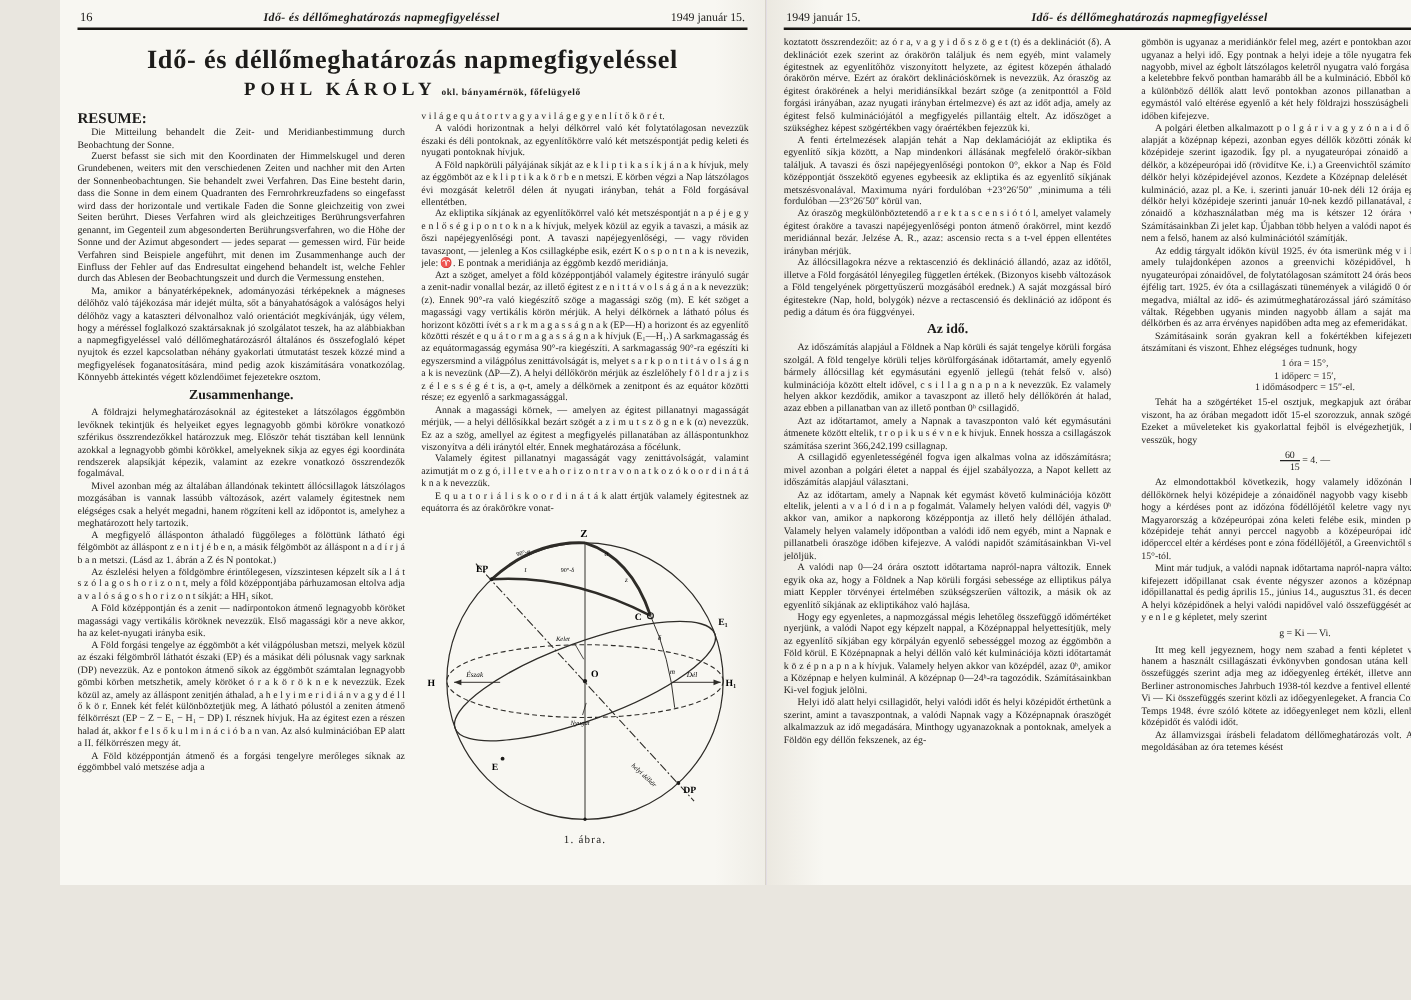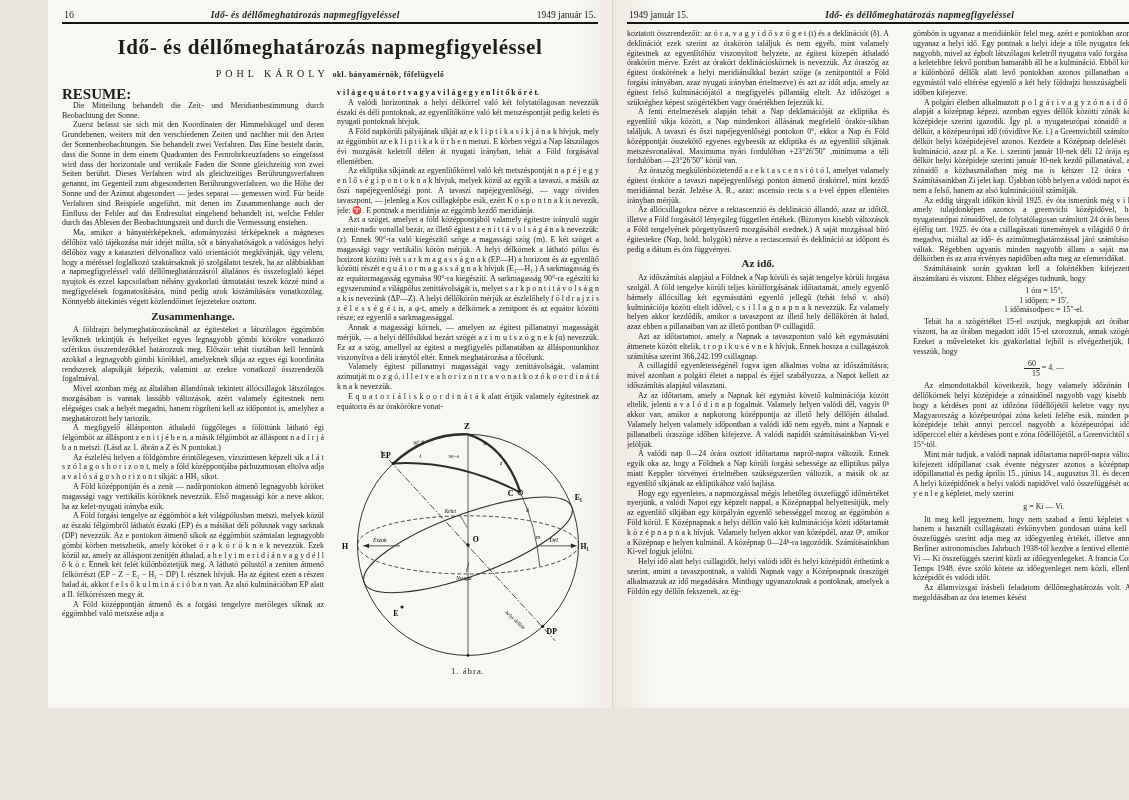--- a/index.html
+++ b/index.html
@@ -7,29 +7,29 @@
   .scan{position:relative;width:1129px;height:708px;background:#c4b5fd;overflow:hidden;margin-left:48px;}
   .page{position:absolute;top:0;height:800px;width:564px;overflow:hidden;}
   .page-left{left:0;background:linear-gradient(270deg,#efede6,#f8f7f2 40px);}
   .page-right{left:565px;background:linear-gradient(90deg,#ebe8e0,#f8f7f2 46px);}
   .gutterline{position:absolute;left:564px;top:0;width:1px;height:800px;background:#d8d4ca;}
   .pagehead{display:flex;justify-content:space-between;align-items:baseline;margin:0 14px;padding:9px 2px 2px;border-bottom:2px solid #171511;font-size:9.5px;}
   .pagehead .rt{font-style:italic;font-weight:bold;letter-spacing:.3px;}
   .pagehead .pn{font-size:10px;}
   h1{font-size:21px;font-weight:bold;text-align:center;letter-spacing:.6px;margin:11px 10px 3px;}
   .author{text-align:center;margin:1px 0 7px;}
-  .author-name{font-weight:normal;font-size:10px;letter-spacing:4px;}
+  .author-name{font-weight:bold;font-size:15px;letter-spacing:4px;}
   .author-role{font-weight:bold;font-size:7.5px;letter-spacing:.5px;}
   .cols{display:flex;gap:13px;margin:0 14px;}
   .col{width:262px;flex:none;text-align:justify;font-size:7.9px;line-height:9.8px;overflow:hidden;}
   .page-left .col{height:702px;}
   .page-right .cols{margin-top:5px;gap:24px;}
   .page-right .col{height:738px;}
   .col p{margin:0;text-indent:11px;}
-  p.resume{font-weight:bold;font-size:15px;text-indent:0;margin:2px 0 1px;}
+  p.resume{font-weight:bold;font-size:12px;text-indent:0;margin:2px 0 1px;}
   p.heading{text-align:center;font-weight:bold;font-size:11px;text-indent:0;margin:5px 0 4px;}
   p.eqlines{text-align:center;white-space:pre-line;text-indent:0;margin:2px 0;}
   p.eq{text-align:center;text-indent:0;margin:3px 0;}
   .frac{display:inline-block;vertical-align:middle;text-align:right;line-height:9px;}
   .fnum{display:block;border-bottom:.8px solid #222;padding:0 4px;}
   .fden{display:block;}
   figure{margin:6px 0 0;text-align:center;}
   figcaption{font-size:8.8px;margin-top:2px;letter-spacing:1px;}
   svg{display:block;margin:0 auto;}
   .sphere-line{stroke:#2e2c28;fill:none;}
@@ -81,21 +81,21 @@
             <p>Mivel azonban még az általában állandónak tekintett állócsillagok látszólagos mozgásában is vannak lassúbb változások, azért valamely égitestnek nem elégséges csak a helyét megadni, hanem rögzíteni kell az időpontot is, amelyhez a meghatározott hely tartozik.</p>
             <p>A megfigyelő állásponton áthaladó függőleges a fölöttünk látható égi félgömböt az álláspont z e n i t j é b e n, a másik félgömböt az álláspont n a d í r j á b a n metszi. (Lásd az 1. ábrán a Z és N pontokat.)</p>
             <p>Az észlelési helyen a földgömbre érintőlegesen, vízszintesen képzelt sík a l á t s z ó l a g o s  h o r i z o n t, mely a föld középpontjába párhuzamosan eltolva adja a v a l ó s á g o s  h o r i z o n t síkját: a HH₁ síkot.</p>
             <p>A Föld középpontján és a zenit — nadírpontokon átmenő legnagyobb köröket magassági vagy vertikális köröknek nevezzük. Első magassági kör a neve akkor, ha az kelet-nyugati irányba esik.</p>
             <p>A Föld forgási tengelye az éggömböt a két világpólusban metszi, melyek közül az északi félgömbről láthatót északi (EP) és a másikat déli pólusnak vagy sarknak (DP) nevezzük. Az e pontokon átmenő síkok az éggömböt számtalan legnagyobb gömbi körben metszhetik, amely köröket ó r a k ö r ö k n e k nevezzük. Ezek közül az, amely az álláspont zenitjén áthalad, a h e l y i  m e r i d i á n  v a g y  d é l l ő k ö r. Ennek két felét különböztetjük meg. A látható pólustól a zeniten átmenő félkörrészt (EP − Z − E₁ − H₁ − DP) I. résznek hívjuk. Ha az égitest ezen a részen halad át, akkor f e l s ő  k u l m i n á c i ó b a n van. Az alsó kulminációban EP alatt a II. félkörrészen megy át.</p>
             <p>A Föld középpontján átmenő és a forgási tengelyre merőleges síknak az éggömbbel való metszése adja a</p>
           </div>
       </div>
       <div class="col">
         <div>
-            <p class="" style="text-indent: 0px; font-weight: bold;">v i l á g e q u á t o r t  v a g y  a  v i l á g e g y e n l í t ő  k ö r é t.</p>
+            <p class="" style="text-indent: 0px;">v i l á g e q u á t o r t  v a g y  a  v i l á g e g y e n l í t ő  k ö r é t.</p>
             <p>A valódi horizontnak a helyi délkörrel való két folytatólagosan nevezzük északi és déli pontoknak, az egyenlítőkörre való két metszéspontját pedig keleti és nyugati pontoknak hívjuk.</p>
             <p>A Föld napkörüli pályájának síkját az e k l i p t i k a  s í k j á n a k hívjuk, mely az éggömböt az e k l i p t i k a  k ö r b e n metszi. E körben végzi a Nap látszólagos évi mozgását keletről délen át nyugati irányban, tehát a Föld forgásával ellentétben.</p>
             <p>Az ekliptika síkjának az egyenlítőkörrel való két metszéspontját n a p é j e g y e n l ő s é g i  p o n t o k n a k hívjuk, melyek közül az egyik a tavaszi, a másik az őszi napéjegyenlőségi pont. A tavaszi napéjegyenlőségi, — vagy röviden tavaszpont, — jelenleg a Kos csillagképbe esik, ezért K o s  p o n t n a k is nevezik, jele: ♈. E pontnak a meridiánja az éggömb kezdő meridiánja.</p>
             <p>Azt a szöget, amelyet a föld középpontjából valamely égitestre irányuló sugár a zenit-nadir vonallal bezár, az illető égitest z e n i t t á v o l s á g á n a k nevezzük: (z). Ennek 90°-ra való kiegészítő szöge a magassági szög (m). E két szöget a magassági vagy vertikális körön mérjük. A helyi délkörnek a látható pólus és horizont közötti ívét s a r k m a g a s s á g n a k (EP—H) a horizont és az egyenlítő közötti részét e q u á t o r m a g a s s á g n a k hívjuk (E₁—H₁.) A sarkmagasság és az equátormagasság egymása 90°-ra kiegészíti. A sarkmagasság 90°-ra egészíti ki egyszersmind a világpólus zenittávolságát is, melyet s a r k p o n t i  t á v o l s á g n a k is nevezünk (ΔP—Z). A helyi déllőkörön mérjük az észlelőhely f ö l d r a j z i  s z é l e s s é g é t is, a φ-t, amely a délkörnek a zenitpont és az equátor közötti része; ez egyenlő a sarkmagassággal.</p>
             <p>Annak a magassági körnek, — amelyen az égitest pillanatnyi magasságát mérjük, — a helyi déllősíkkal bezárt szögét a z i m u t s z ö g n e k (α) nevezzük. Ez az a szög, amellyel az égitest a megfigyelés pillanatában az álláspontunkhoz viszonyítva a déli iránytól eltér. Ennek meghatározása a főcélunk.</p>
             <p>Valamely égitest pillanatnyi magasságát vagy zenittávolságát, valamint azimutját m o z g ó, i l l e t v e  a  h o r i z o n t r a  v o n a t k o z ó  k o o r d i n á t á k n a k nevezzük.</p>
             <p>E q u a t o r i á l i s  k o o r d i n á t á k alatt értjük valamely égitestnek az equátorra és az órakörökre vonat-</p>
           </div>
         <figure>
           <svg width="256" height="248" viewBox="0 0 264 252">

